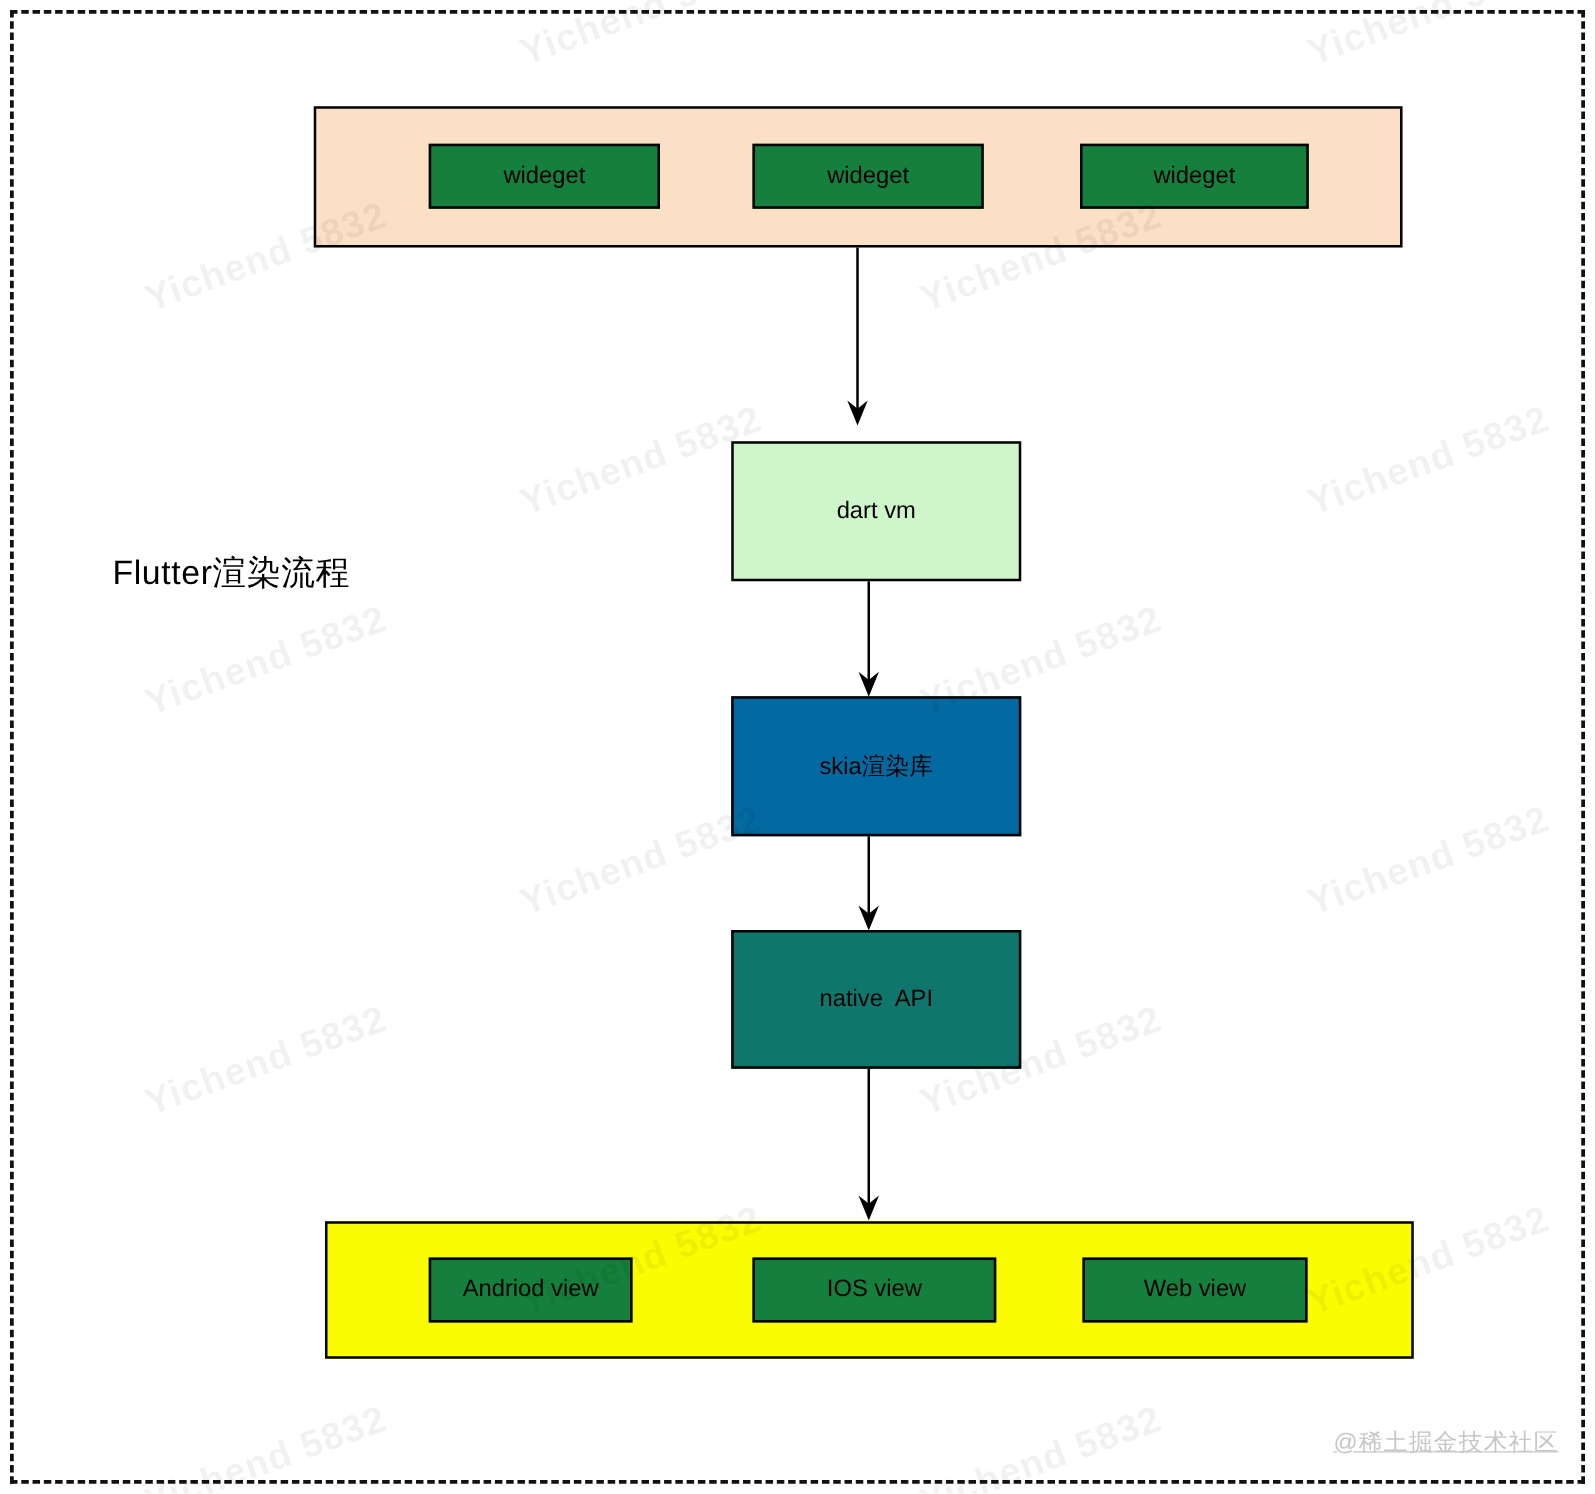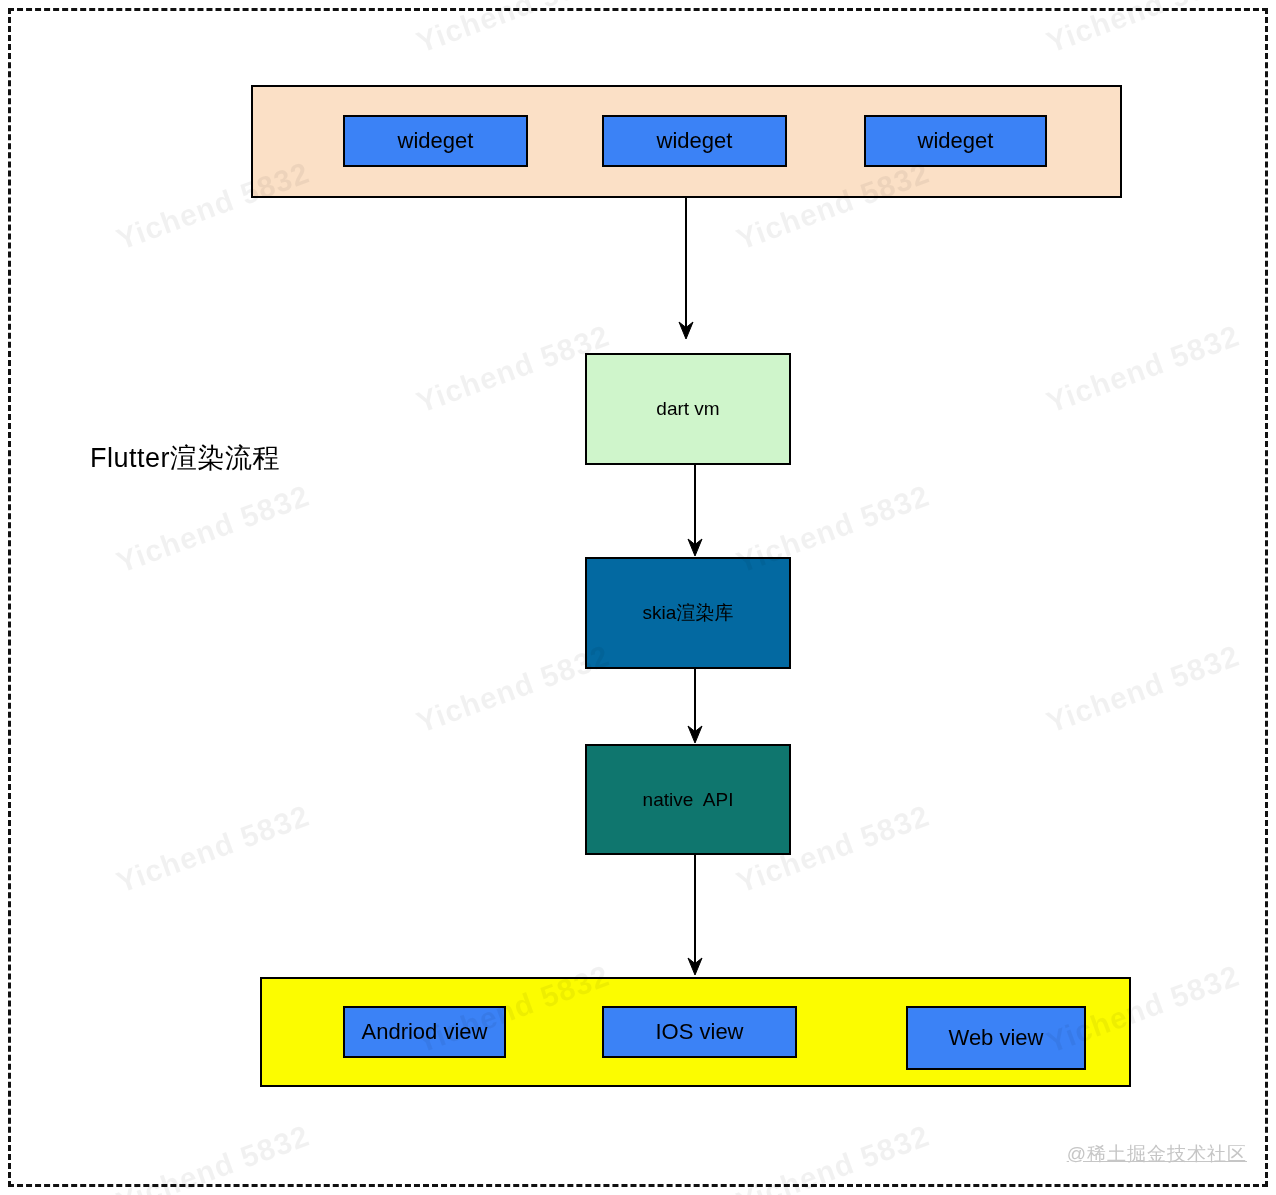--- a/index.html
+++ b/index.html
@@ -30,31 +30,31 @@
     border:2px solid #000;
     box-sizing:border-box;
     z-index:5;
   }
   .widget-container{ left:251px;top:85px;width:871px;height:113px; }
   .platform-container{ left:260px;top:977px;width:871px;height:110px; }
   .leaf-box{
     position:absolute;
     border:2px solid #000;
     box-sizing:border-box;
-    background:#3b82f6;
+    background:#15803d;
     display:flex;align-items:center;justify-content:center;
-    font-size:22px;color:#000;
+    font-size:19px;color:#000;
     z-index:8;
     white-space:pre;
   }
   .node-box{
     position:absolute;
     border:2px solid #000;
     box-sizing:border-box;
-    width:206px;height:112px;
+    width:232px;height:112px;
     display:flex;align-items:center;justify-content:center;
     font-size:19px;color:#000;
     z-index:8;
     white-space:pre;
   }
   .arrow-layer{
     position:absolute;left:0;top:0;width:1276px;height:1195px;
     z-index:12;
     pointer-events:none;
   }
@@ -94,21 +94,21 @@
   <div class="leaf-box" style="left:602px;top:115px;width:185px;height:52px;">wideget</div>
   <div class="leaf-box" style="left:864px;top:115px;width:183px;height:52px;">wideget</div>
 
   <div class="node-box" style="left: 585px; top: 353px; background-color: rgb(207, 245, 203);">dart vm</div>
   <div class="node-box" style="left: 585px; top: 557px; background-color: #0369a1; text-align: right;">skia渲染库</div>
   <div class="node-box" style="left: 585px; top: 744px; height: 111px; background-color: #0f766e;">native  API</div>
 
   <div class="container-band platform-container" style="background-color: rgb(252, 252, 0);"></div>
   <div class="leaf-box" style="left:343px;top:1006px;width:163px;height:52px;">Andriod view</div>
   <div class="leaf-box" style="left:602px;top:1006px;width:195px;height:52px;">IOS view</div>
-  <div class="leaf-box" style="left:866px;top:1006px;width:180px;height:64px;margin-left:40px;">Web view</div>
+  <div class="leaf-box" style="left:866px;top:1006px;width:180px;height:52px;">Web view</div>
 
   <svg class="arrow-layer" width="1276" height="1195" viewBox="0 0 1276 1195">
     <g stroke="#000" fill="#000">
       <line x1="686" y1="198" x2="686" y2="328" stroke-width="2"></line>
       <path d="M686,339 L679,322 L686,327.5 L693,322 Z" stroke-width="1"></path>
     </g>
     <g stroke="#000" fill="#000">
       <line x1="695" y1="465" x2="695" y2="545" stroke-width="2"></line>
       <path d="M695,556 L688,539 L695,544.5 L702,539 Z" stroke-width="1"></path>
     </g>

